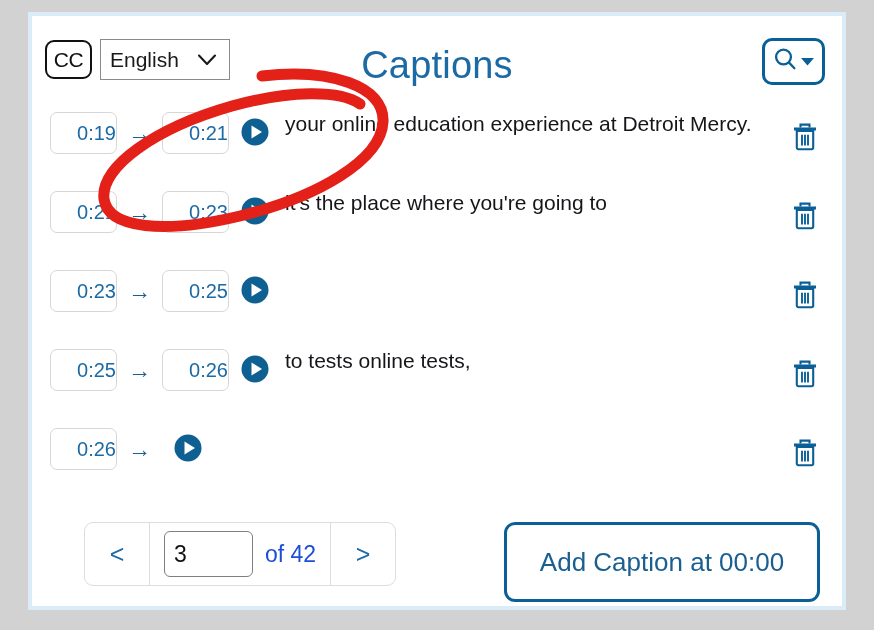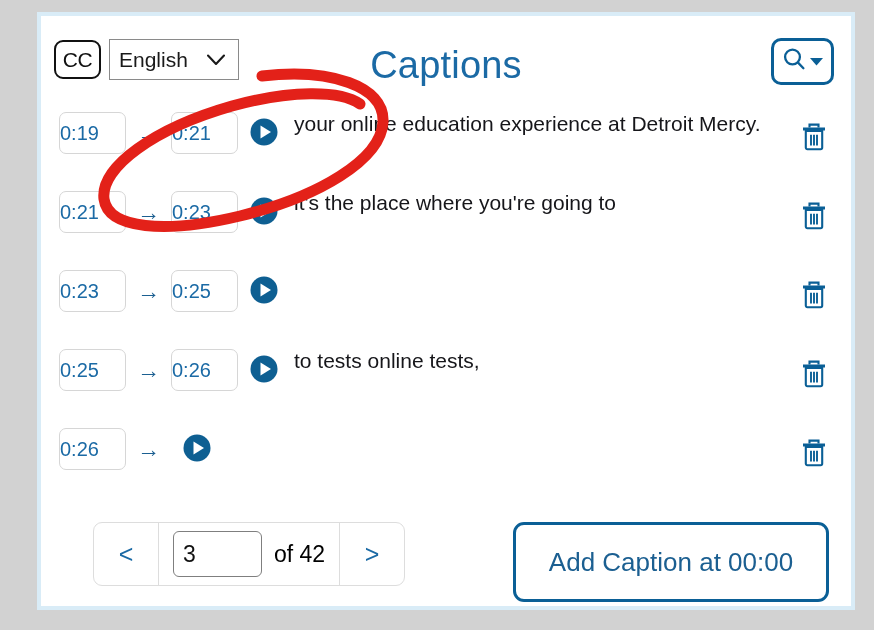--- a/index.html
+++ b/index.html
@@ -9,21 +9,21 @@
   body {
     width: 874px;
     height: 630px;
     background: #d2d2d2;
     font-family: "Liberation Sans", sans-serif;
     overflow: hidden;
   }
 
   .panel {
     position: absolute;
-    left: 37px;
+    left: 28px;
     top: 12px;
     width: 818px;
     height: 598px;
     background: #ffffff;
     border: 4px solid #d9ecf7;
     box-sizing: border-box;
   }
 
   .inner {
     position: absolute;
@@ -132,21 +132,21 @@
     height: 42px;
     margin-top: 8px;
     border: 1.6px solid #d6d6d6;
     border-radius: 7px;
     box-sizing: border-box;
     background: #fff;
     color: #1b6aa5;
     font-size: 20px;
     display: flex;
     align-items: center;
-    justify-content: flex-start;
+    justify-content: flex-end;
   }
   .time-box.start { margin-left: 18px; }
 
   .arrow {
     width: 45px;
     margin-top: 8px;
     height: 42px;
     display: flex;
     align-items: center;
     justify-content: center;
@@ -231,21 +231,21 @@
     box-sizing: border-box;
     background: #fff;
     font-size: 23px;
     color: #111;
     font-family: "Liberation Sans", sans-serif;
     padding: 0 9px;
     outline: none;
   }
   .page-of {
     font-size: 23px;
-    color: #000000;
+    color: #1d4ed8;
     white-space: nowrap;
   }
 
   .add-btn {
     position: absolute;
     right: 22px;
     top: 0;
     width: 316px;
     height: 80px;
     border: 3px solid #0a5f96;

